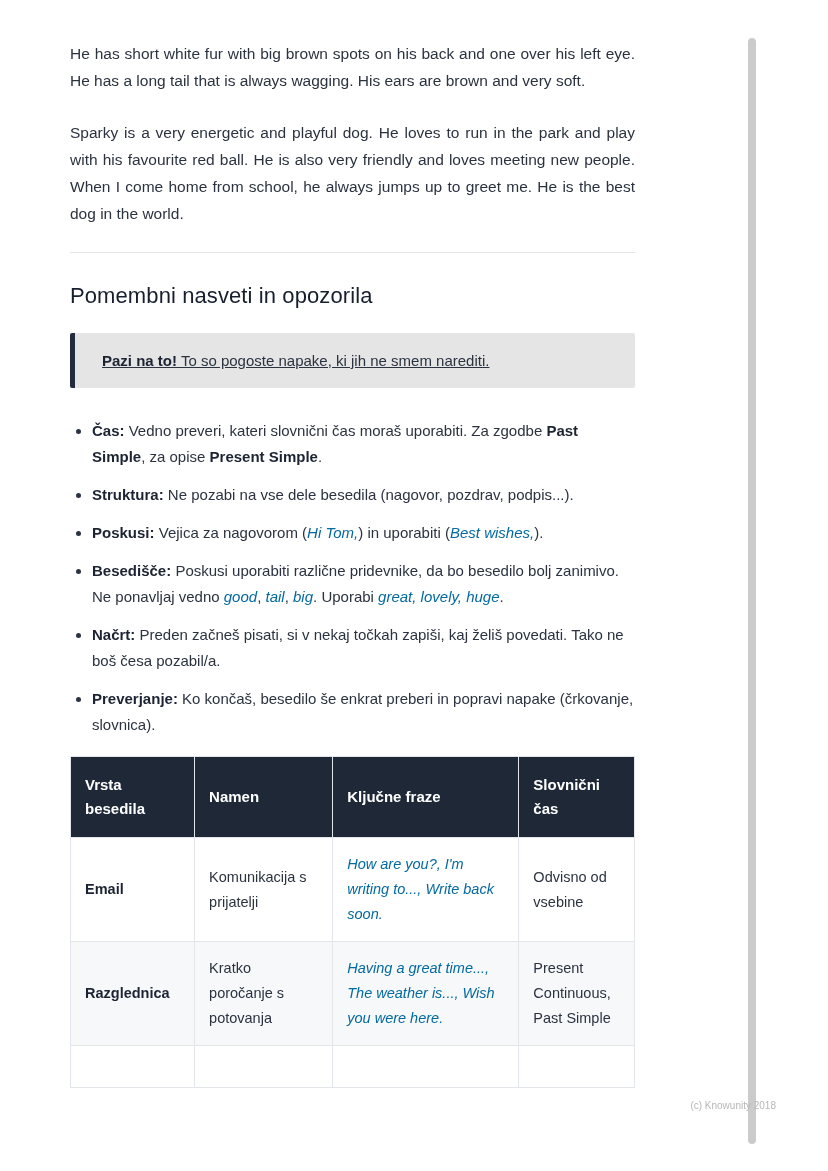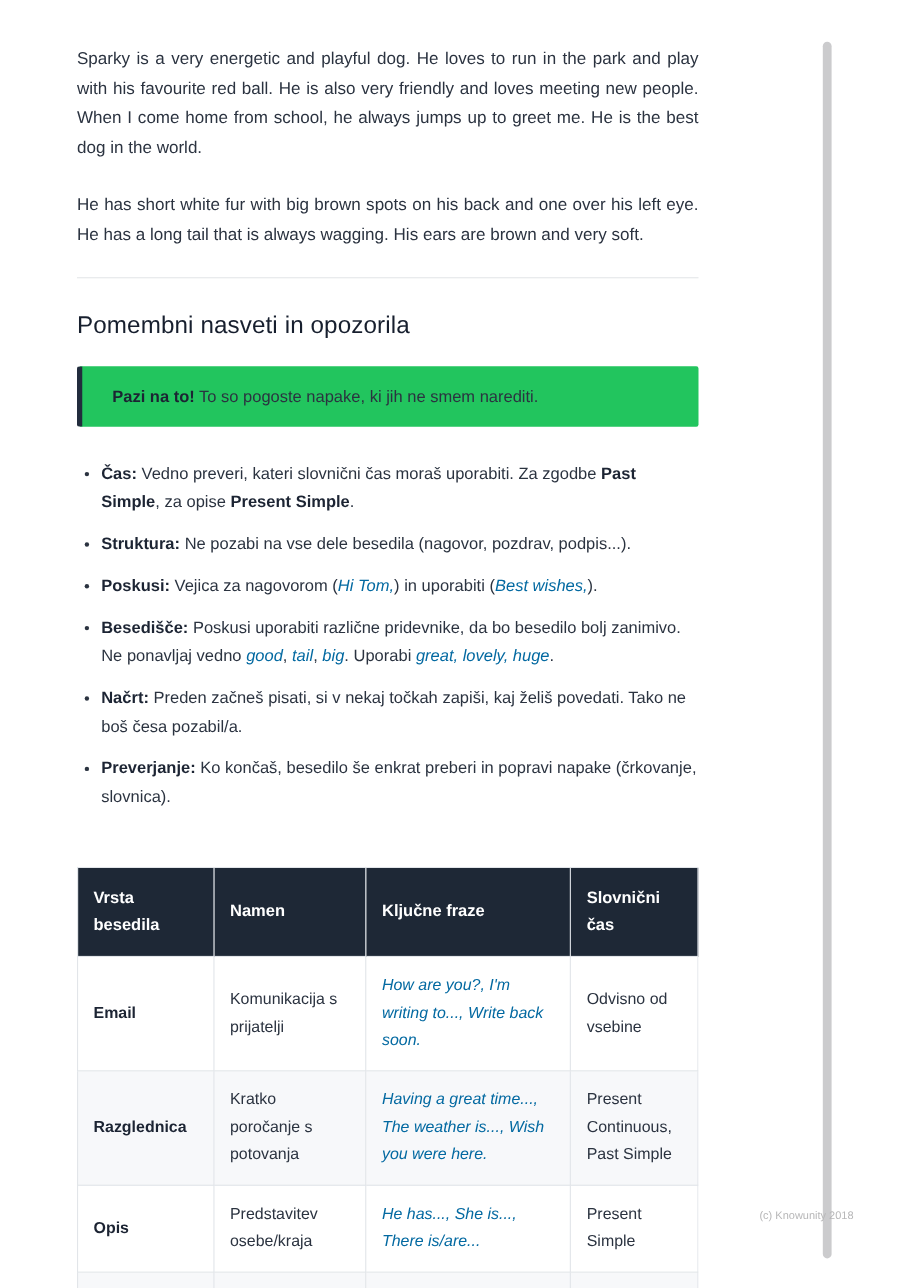--- a/index.html
+++ b/index.html
@@ -28,41 +28,42 @@
   }
   .section-title {
     font-size:22px;
     font-weight:400;
     color:#171f2e;
     margin-top:30px;
     letter-spacing:.1px;
   }
   .callout {
     margin-top:24px;
-    background:#22c55e;
+    background:#e5e5e5;
     border-left:5px solid #222c3d;
     border-radius:2px;
     padding:16px 19px 16px 27px;
+    text-decoration:underline;
   }
   .callout-text { font-size:15px; line-height:23px; color:#2b3340; }
   .tips {
     margin-top:30px;
     padding-left:22px;
     list-style:disc;
   }
   .tips li {
     font-size:15px;
     line-height:26px;
     margin-bottom:12px;
     color:#2b3340;
   }
   .b { font-weight:700; color:#1c2433; }
   .i { font-style:italic; color:#0369a1; }
   .table-clip {
-    margin-top:50px;
+    margin-top:18px;
     height:384px;
     overflow:hidden;
   }
   table {
     width:100%;
     border-collapse:collapse;
     border:1px solid #e2e5e9;
   }
   col.c1 { width:22%; }
   col.c2 { width:24.5%; }
@@ -102,23 +103,23 @@
     right:52px; top:1100px;
     font-size:10px;
     color:#b7b7b8;
   }
 </style>
 </head>
 <body>
 
 <div class="content">
 
+  <p class="para">He has short white fur with big brown spots on his back and one over his left eye. He has a long tail that is always wagging. His ears are brown and very soft.</p>
+
   <p class="para">Sparky is a very energetic and playful dog. He loves to run in the park and play with his favourite red ball. He is also very friendly and loves meeting new people. When I come home from school, he always jumps up to greet me. He is the best dog in the world.</p>
-
-  <p class="para">He has short white fur with big brown spots on his back and one over his left eye. He has a long tail that is always wagging. His ears are brown and very soft.</p>
 
   <hr class="divider">
 
   <h2 class="section-title">Pomembni nasveti in opozorila</h2>
 
   <div class="callout">
     <p class="callout-text"><strong class="b">Pazi na to!</strong><span> To so pogoste napake, ki jih ne smem narediti.</span></p>
   </div>
 
   <ul class="tips" id="tips-list">
@@ -152,26 +153,20 @@
             <td><span>Komunikacija s prijatelji</span></td>
             <td><span class="i">How are you?, I'm writing to..., Write back soon.</span></td>
             <td><span>Odvisno od vsebine</span></td>
           </tr>
           <tr>
             <td><span class="b">Razglednica</span></td>
             <td><span>Kratko poročanje s potovanja</span></td>
             <td><span class="i">Having a great time..., The weather is..., Wish you were here.</span></td>
             <td><span>Present Continuous, Past Simple</span></td>
           </tr>
-          <tr>
-            <td><span class="b">Opis</span></td>
-            <td><span>Predstavitev osebe/kraja</span></td>
-            <td><span class="i">He has..., She is..., There is/are...</span></td>
-            <td><span>Present Simple</span></td>
-          </tr>
           <tr class="partial">
             <td><span></span></td>
             <td><span></span></td>
             <td><span></span></td>
             <td><span></span></td>
           </tr>
         </tbody>
     </table>
   </div>
 

